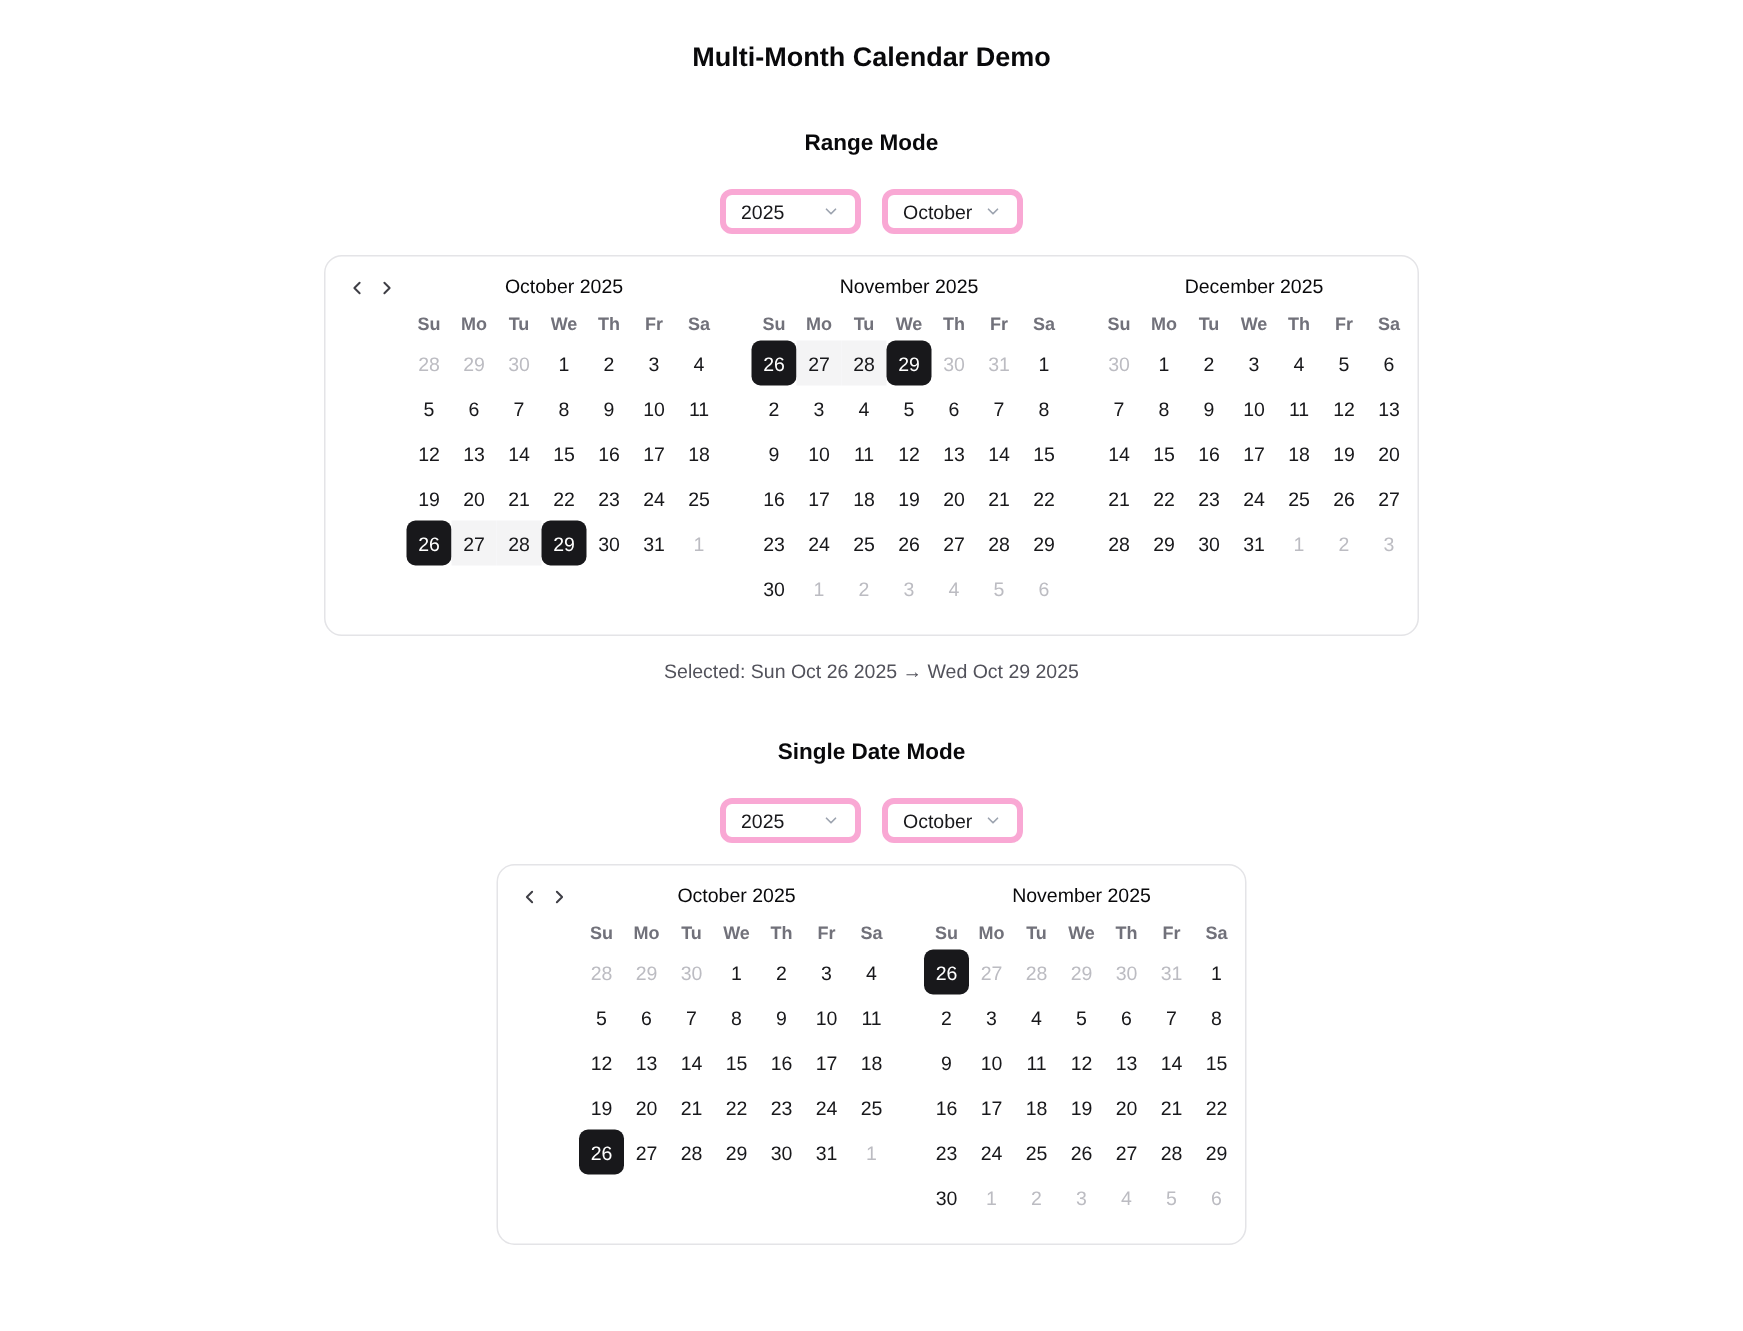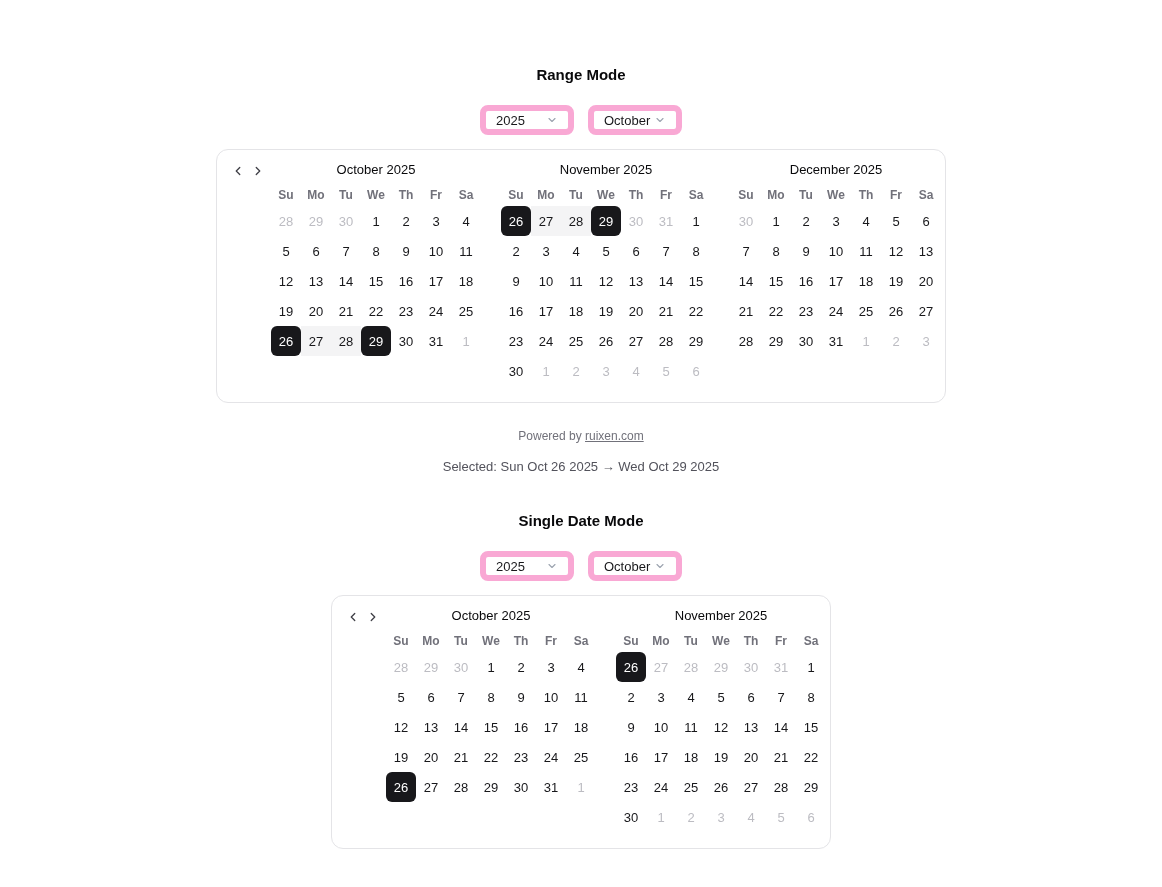--- a/index.html
+++ b/index.html
@@ -26,21 +26,21 @@
   }
   .selects-row {
     display: flex;
     justify-content: center;
     gap: 14px;
     margin-top: 22px;
   }
   .select {
     width: 94px;
     height: 30px;
-    border: 6px solid #f9a8d4;
+    border: 4px solid #f9a8d4;
     border-radius: 8px;
     display: flex;
     align-items: center;
     justify-content: space-between;
     padding: 0 10px;
     font-size: 13px;
     color: #18181b;
     cursor: pointer;
     background: #fff;
   }
@@ -132,20 +132,21 @@
     margin-top: 16px;
     font-size: 13px;
     color: #52525b;
   }
 </style>
 </head>
 <body>
 
 <main class="page">
 
+  <h1 class="page-title">Multi-Month Calendar Demo</h1>
 
   <section class="demo-section">
     <h2 class="section-heading">Range Mode</h2>
 
     <div class="selects-row">
       <div class="select" role="combobox">
         <span>2025</span>
         <span class="chev">
           <svg width="12" height="12" viewBox="0 0 16 16">
               <path d="M4 6l4 4 4-4" stroke="#9ca3af" stroke-width="1.5" fill="none" stroke-linecap="round" stroke-linejoin="round"></path>
@@ -320,24 +321,20 @@
               <div class="day">30</div>
               <div class="day">31</div>
               <div class="day outside">1</div>
               <div class="day outside">2</div>
               <div class="day outside">3</div>
             </div>
           </div>
         </div>
     </div>
 
-    <p class="powered">
-      <span>Powered by</span>
-      <a href="#">ruixen.com</a>
-    </p>
 
     <p class="selected-line">Selected: Sun Oct 26 2025 → Wed Oct 29 2025</p>
   </section>
 
   <section class="demo-section">
     <h2 class="section-heading">Single Date Mode</h2>
 
     <div class="selects-row">
       <div class="select" role="combobox">
         <span>2025</span>

